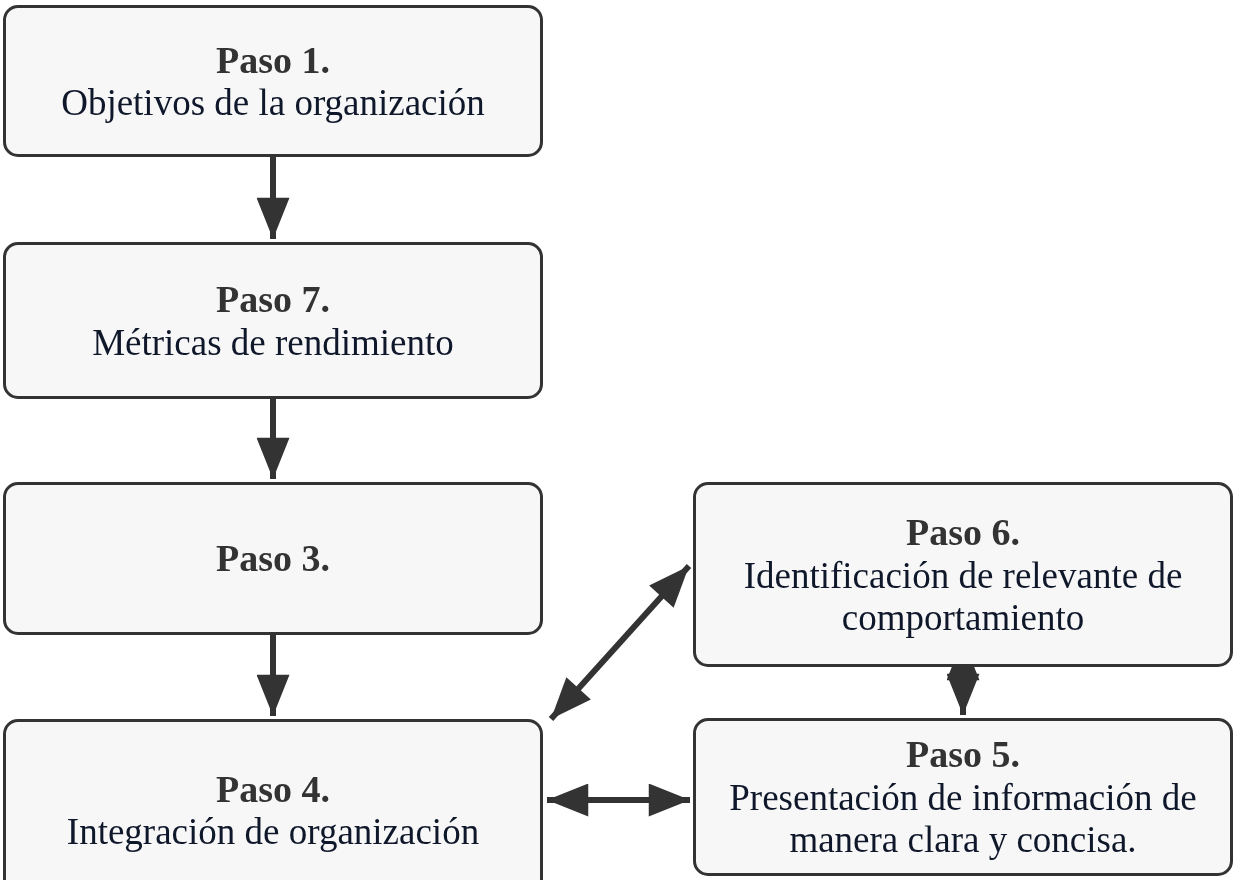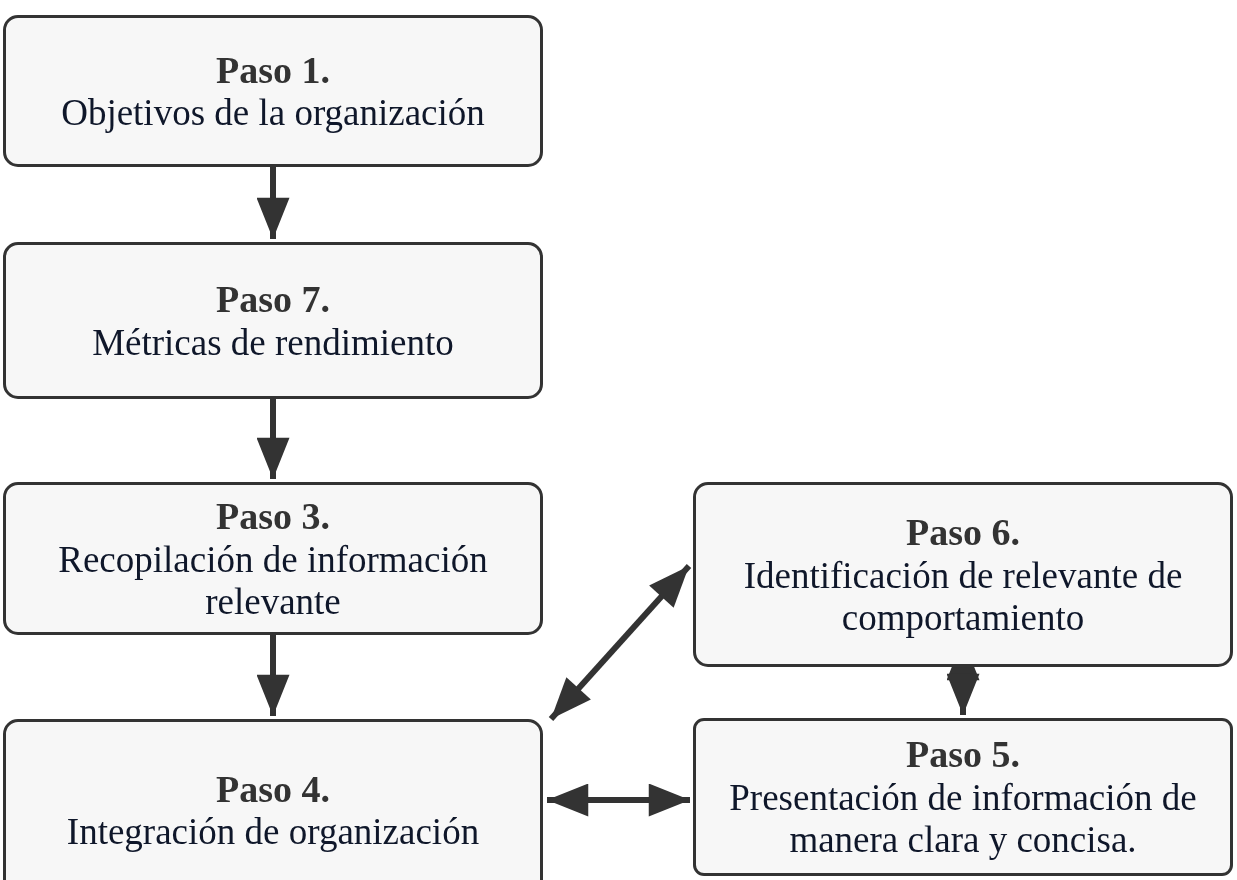--- a/index.html
+++ b/index.html
@@ -29,26 +29,26 @@
     font-weight: 700;
     font-size: 38px;
     line-height: 1.18;
     color: #333333;
   }
   .box-text {
     font-size: 37px;
     line-height: 1.14;
     color: #0f172a;
   }
-  #box-paso1 { left: 3px;   top: 15px;   width: 540px; height: 152px; }
+  #box-paso1 { left: 3px;   top: 5px;   width: 540px; height: 152px; }
   #box-paso2 { left: 3px;   top: 242px; width: 540px; height: 157px; }
   #box-paso3 { left: 3px;   top: 482px; width: 540px; height: 153px; }
   #box-paso4 { left: 3px;   top: 719px; width: 540px; height: 182px; }
   #box-paso6 { left: 693px; top: 482px; width: 540px; height: 185px; }
-  #box-paso5 { left: 693px; top: 718px; width: 540px; height: 158px; border-radius: 11px; }
+  #box-paso5 { left: 693px; top: 718px; width: 540px; height: 158px; }
   .arrows-layer {
     position: absolute;
     left: 0; top: 0;
     width: 1237px; height: 880px;
     pointer-events: none;
   }
 </style>
 </head>
 <body>
 
@@ -73,21 +73,20 @@
     <div class="box-text">Objetivos de la organización</div>
   </div>
 
   <div class="box" id="box-paso2">
     <div class="box-title">Paso 7.</div>
     <div class="box-text">Métricas de rendimiento</div>
   </div>
 
   <div class="box" id="box-paso3">
     <div class="box-title">Paso 3.</div>
-    <div class="box-text">Recopilación de información relevante</div>
   </div>
 
   <div class="box" id="box-paso4">
     <div class="box-title">Paso 4.</div>
     <div class="box-text">Integración de organización</div>
   </div>
 
   <div class="box" id="box-paso6">
     <div class="box-title">Paso 6.</div>
     <div class="box-text">Identificación de relevante de comportamiento</div>

